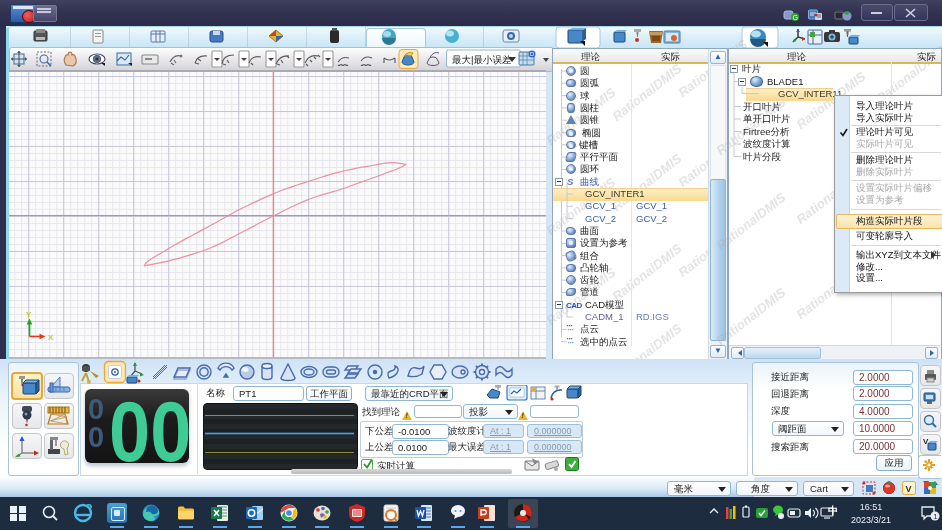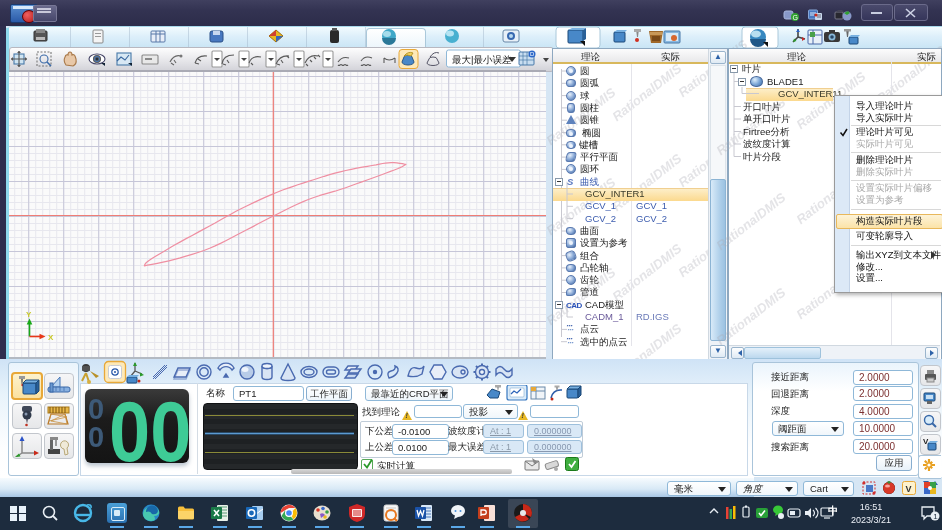--- a/index.html
+++ b/index.html
@@ -869,21 +869,21 @@
             </g>
           </g>
           <circle cx="8" cy="8" r="1.6" fill="#fff"></circle>
         </svg>
   <div style="position:absolute;left:923px;top:122px;width:0;height:0;border:3px solid transparent;border-top:4px solid #2d62a8;"></div>
   <div style="position:absolute;left:932px;top:119px;width:0;height:0;border:3px solid transparent;border-bottom:4px solid #2d62a8;"></div>
  </div>
 </div>
 <div class="abs" id="status">
  <div class="dd" style="left:667px;top:3px;width:62px;height:13px;line-height:13px;"><span style="padding-left:6px;">毫米</span><i class="ar"></i></div>
- <div class="dd" style="left:736px;top:3px;width:60px;height:13px;line-height:13px;"><span style="padding-left:6px;font-style:italic;">角度</span><i class="ar"></i></div>
+ <div class="dd" style="left:736px;top:3px;width:60px;height:13px;line-height:13px;"><span style="padding-left:14px;">角度</span><i class="ar"></i></div>
  <div class="dd" style="left:803px;top:3px;width:49px;height:13px;line-height:13px;"><span style="padding-left:6px;">Cart</span><i class="ar"></i></div>
  <svg style="position:absolute;left:862px;top:2px" width="78" height="16" viewBox="0 0 78 16">
   <g transform="translate(7,8)">
           <rect x="-6" y="-6" width="12" height="12" fill="none" stroke="#d03030" stroke-dasharray="2 1.5"></rect>
           <rect x="-3" y="-3" width="7" height="7" fill="#4878c8"></rect>
           <circle cx="-5" cy="-5" r="1.5" fill="#d03030"></circle>
           <circle cx="5" cy="5" r="1.5" fill="#d03030"></circle>
         </g>
   <g transform="translate(27,8)">
           <circle r="6" fill="radial-gradient"></circle>

